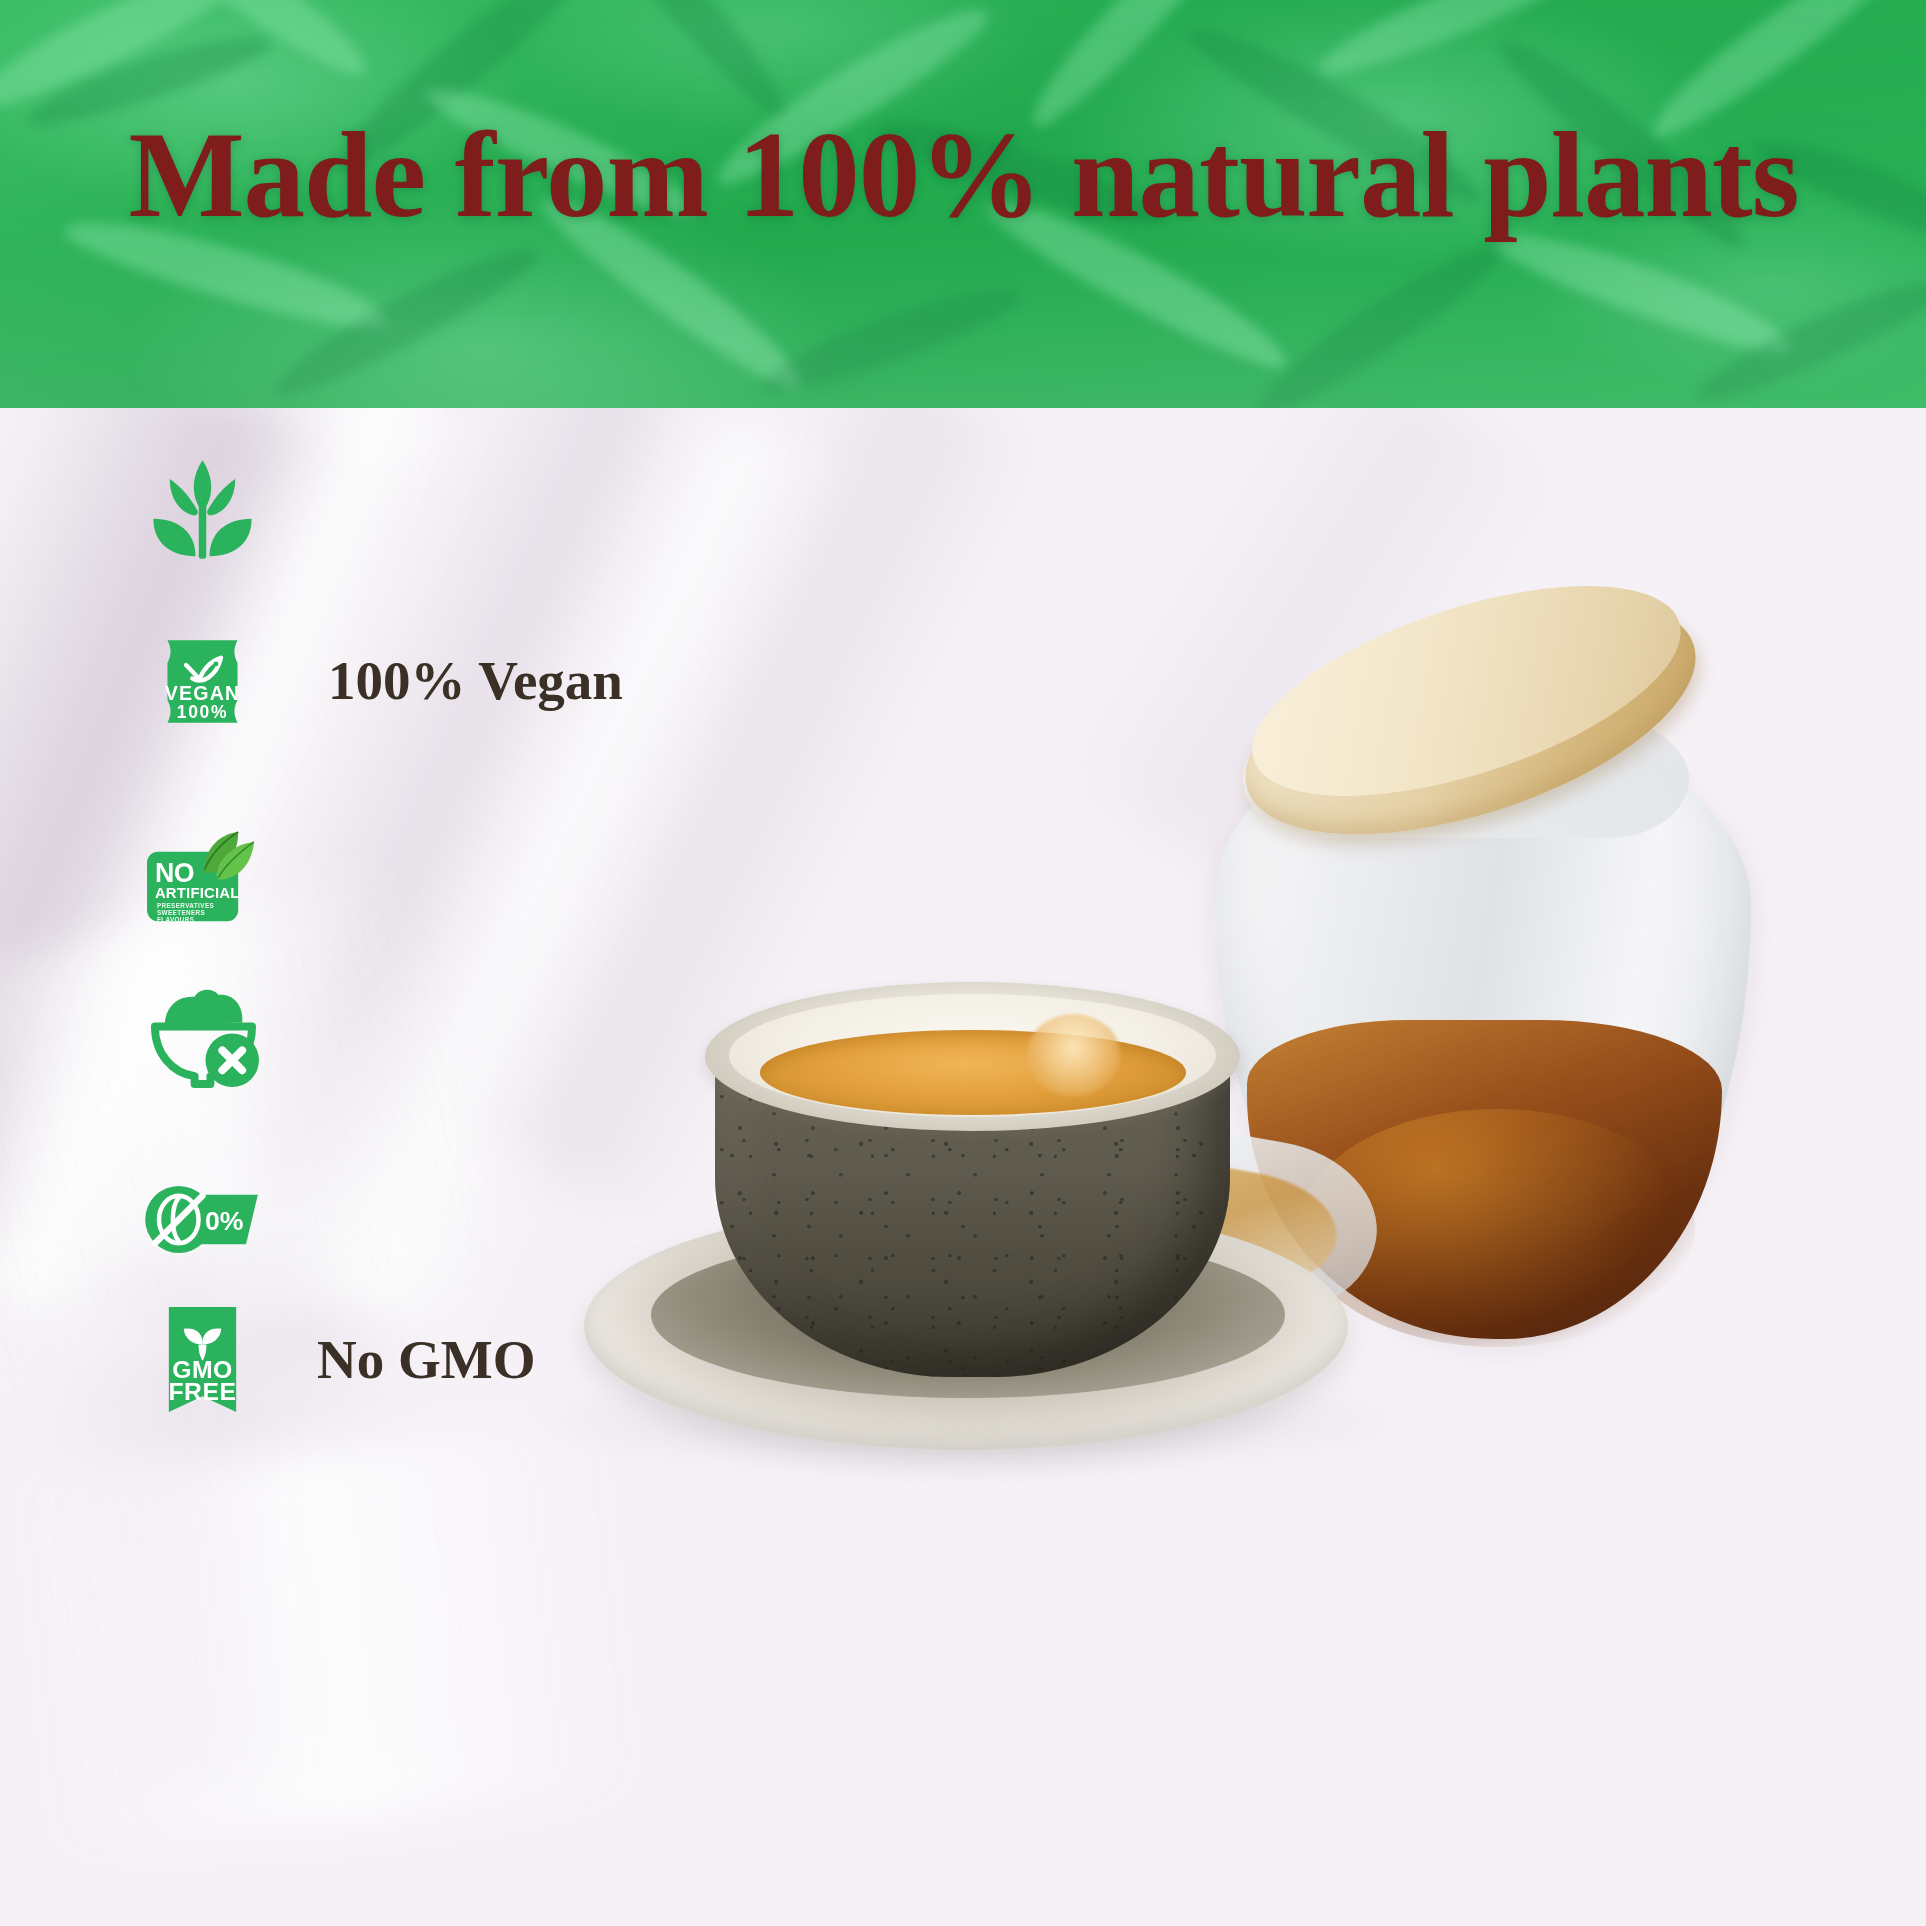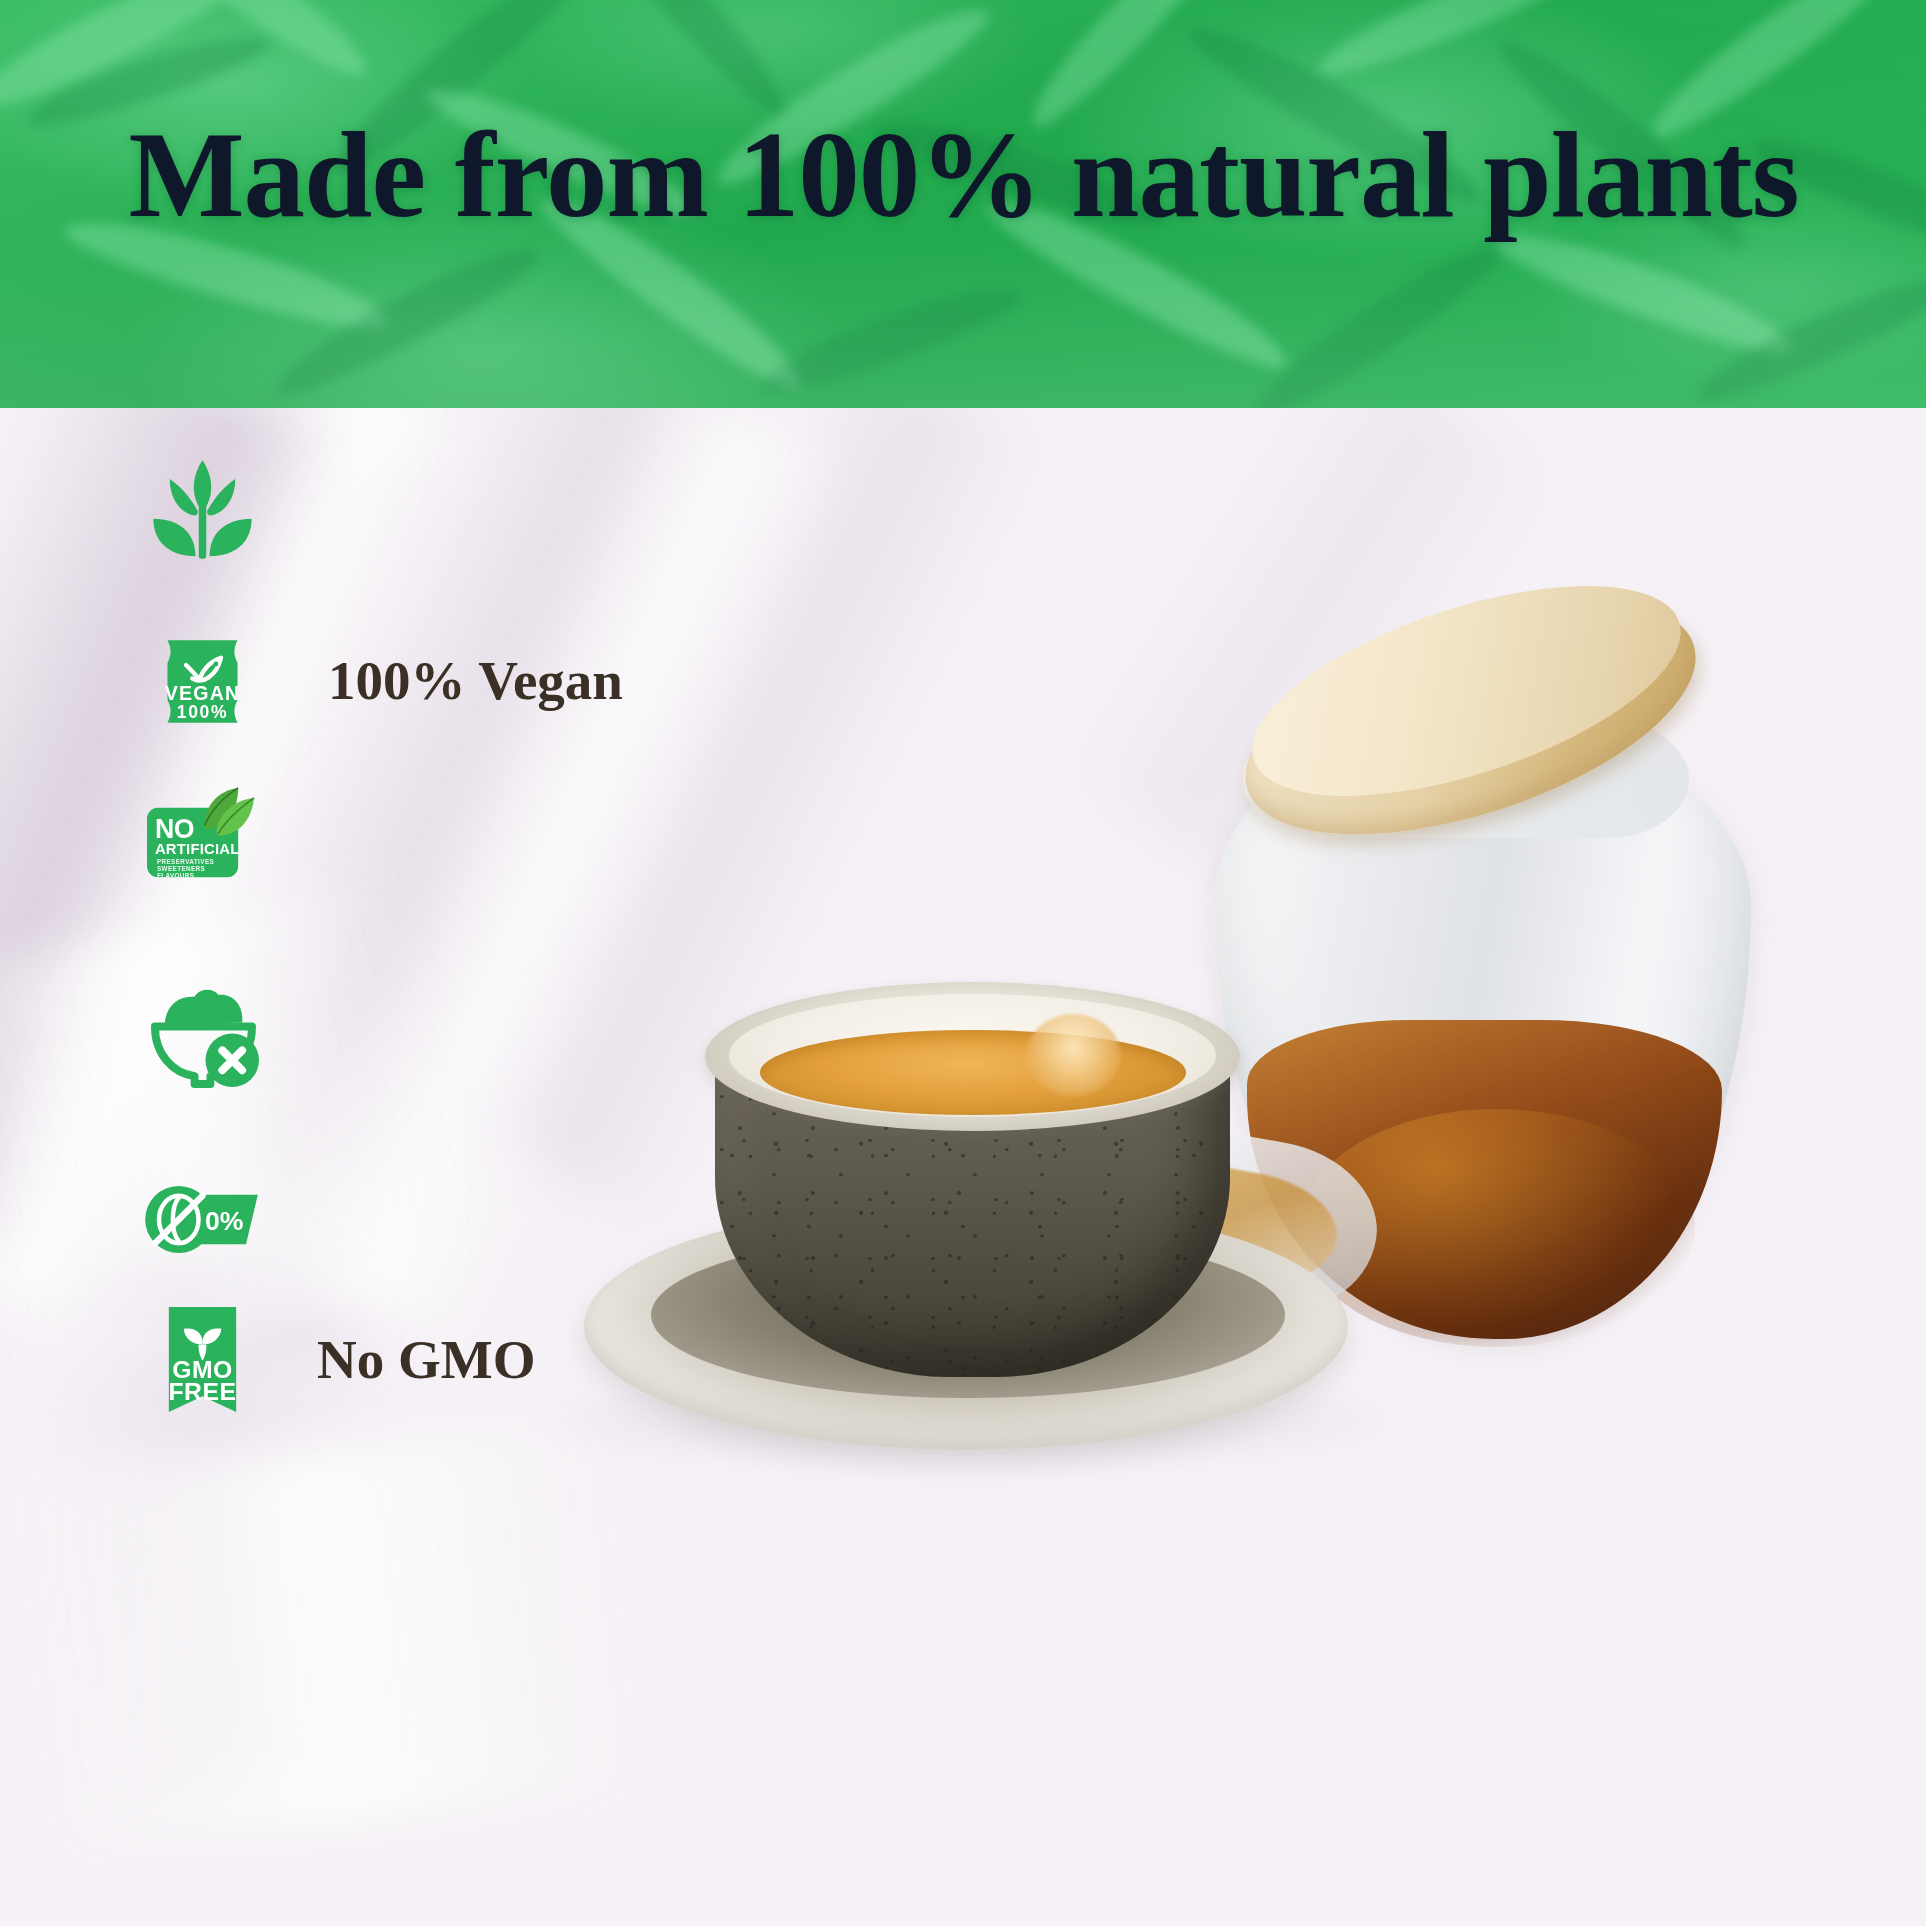--- a/index.html
+++ b/index.html
@@ -51,21 +51,21 @@
   .headerveil{
     position:absolute; inset:0;
     background:linear-gradient(180deg, rgba(40,175,85,.10) 0%, rgba(40,175,85,.04) 60%, rgba(255,255,255,.10) 100%);
   }
 
   #header-title{
     position:absolute;
     left:0; right:0;
     top:111px;
     text-align:center;
-    color:#0f172a;
+    color:#7f1d1d;
     font-family:"Liberation Serif", serif;
     font-weight:700;
     font-size:123px;
     line-height:1.04;
     letter-spacing:-1px;
     text-shadow:0 2px 10px rgba(10,90,45,.30);
     white-space:nowrap;
     z-index:5;
   }
 
@@ -387,21 +387,21 @@
           <path d="M16 10 H84 C80 18 80 24 84 32 V68 C80 76 80 82 84 90 H16 C20 82 20 76 16 68 V32 C20 24 20 18 16 10 Z" fill="#2BB25C"></path>
           <path d="M34 34 C40 40 44 44 47 48 C50 40 56 31 68 27 C66 35 62 42 56 46 C51 49.5 45 50 40 47" fill="none" stroke="#FFFFFF" stroke-width="4.2" stroke-linecap="round" stroke-linejoin="round"></path>
           <circle cx="63" cy="33" r="2.4" fill="#2BB25C"></circle>
           <text x="50" y="68" text-anchor="middle" fill="#FFFFFF" font-family="Liberation Sans, sans-serif" font-weight="700" font-size="19" letter-spacing="1.2">VEGAN</text>
           <text x="50" y="85" text-anchor="middle" fill="#FFFFFF" font-family="Liberation Sans, sans-serif" font-weight="700" font-size="17" letter-spacing="1.6">100%</text>
         </svg>
       </div>
       <div class="feature-label">100% Vegan</div>
     </div>
 
-    <div class="feature-row" style="top:368px;">
+    <div class="feature-row" style="top:412px;">
       <div class="feature-icon">
         <svg width="123" height="107" viewBox="0 0 124 108">
           <rect x="6" y="22" width="92" height="70" rx="11" fill="#2BB25C"></rect>
           <text x="14" y="52" fill="#FFFFFF" font-family="Liberation Sans, sans-serif" font-weight="700" font-size="27" letter-spacing="-0.5">NO</text>
           <text x="14" y="69" fill="#FFFFFF" font-family="Liberation Sans, sans-serif" font-weight="700" font-size="15" letter-spacing="0.2">ARTIFICIAL</text>
           <text x="16" y="78.5" fill="#E9FBEF" font-family="Liberation Sans, sans-serif" font-weight="700" font-size="6.4" letter-spacing="0.4">PRESERVATIVES</text>
           <text x="16" y="85.5" fill="#E9FBEF" font-family="Liberation Sans, sans-serif" font-weight="700" font-size="6.4" letter-spacing="0.4">SWEETENERS</text>
           <text x="16" y="92.5" fill="#E9FBEF" font-family="Liberation Sans, sans-serif" font-weight="700" font-size="6.4" letter-spacing="0.4">FLAVOURS</text>
           <g>
             <path d="M64 40 C64 18 80 4 98 2 C98 24 86 42 66 44 Z" fill="#4FA83A"></path>

